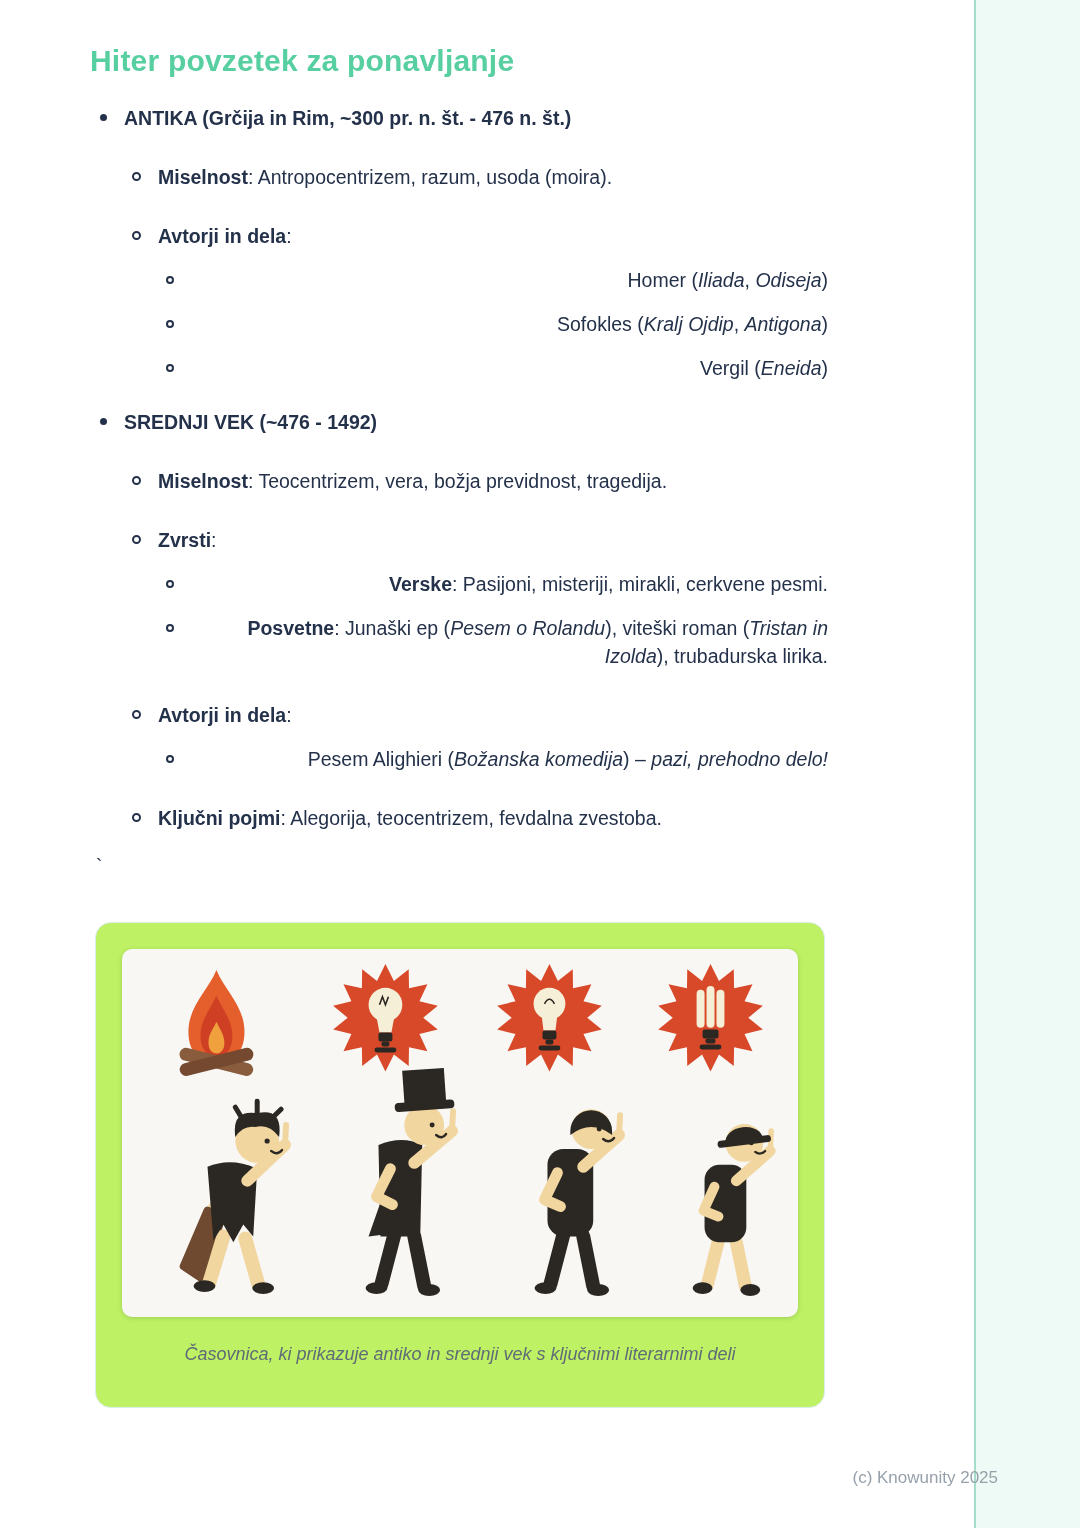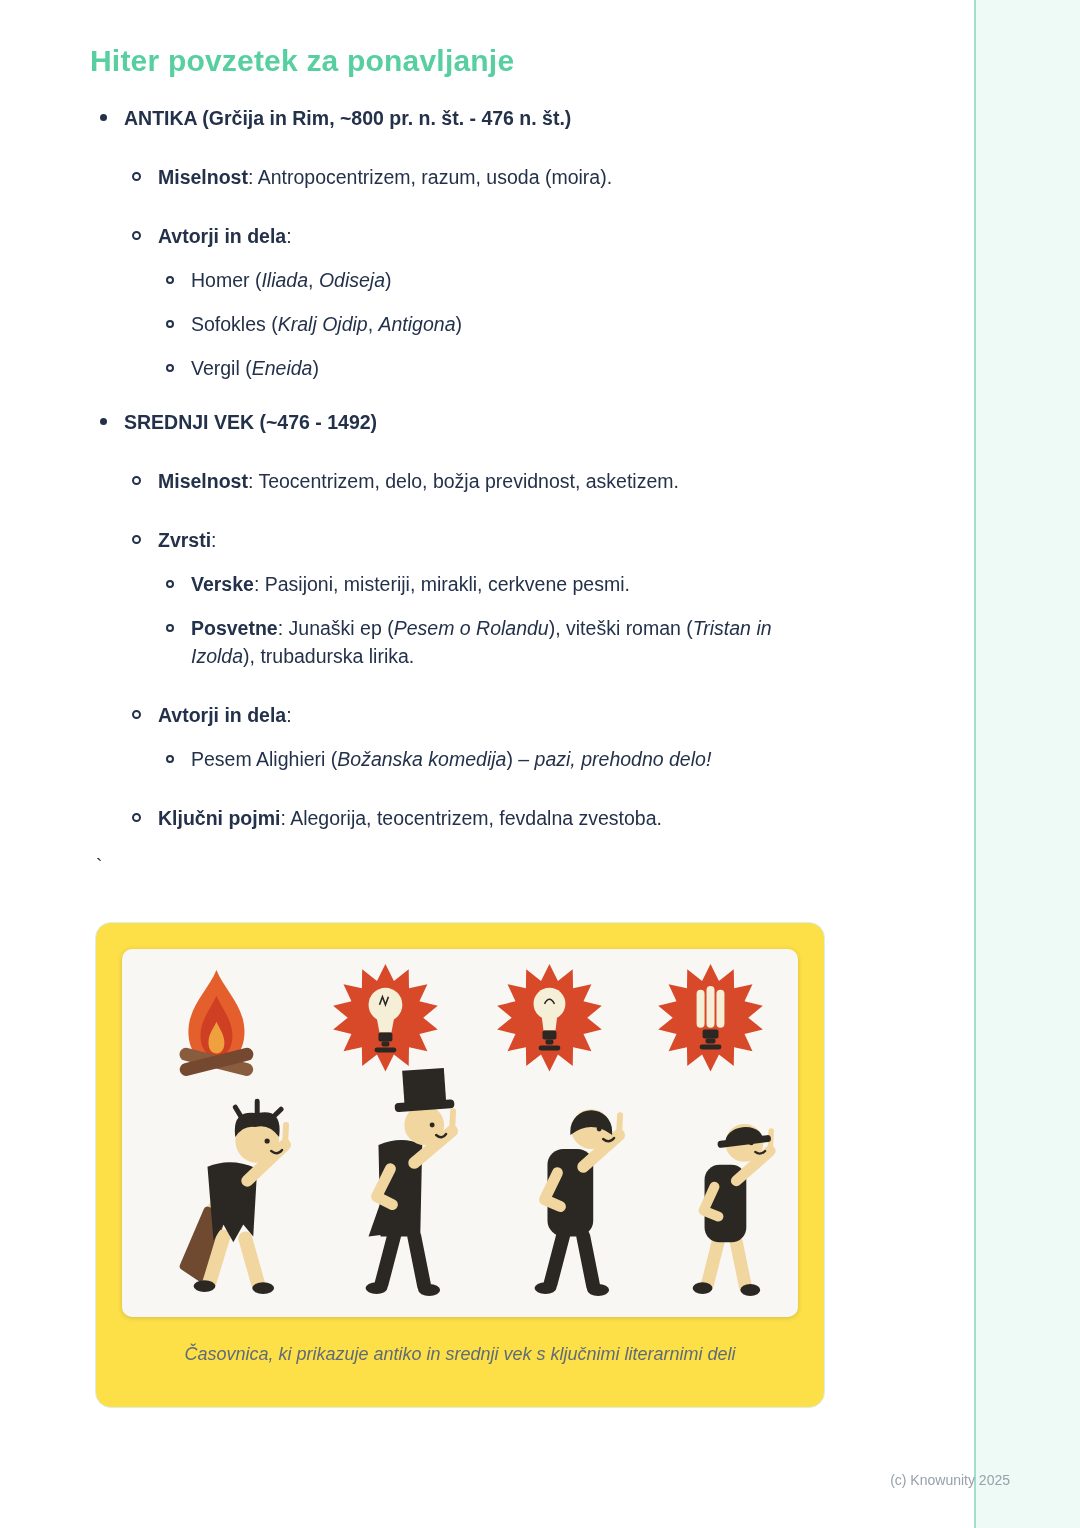--- a/index.html
+++ b/index.html
@@ -12,61 +12,61 @@
 
   .title{margin:0 0 26px 0;font-size:30px;font-weight:700;letter-spacing:.2px;}
 
   #outline{font-size:19.5px;line-height:28px;color:#24314a;}
   #outline ul{list-style:none;margin:0;padding:0;}
   .li1,.li2,.li3{position:relative;}
   .li1{padding-left:34px;margin-top:26px;}
   .ul1 > .li1:first-child{margin-top:0;}
   .ul2{margin-top:12px;}
   .li2{padding-left:34px;margin-top:31px;}
-  .ul3{margin-top:-6px;margin-bottom:10px;}
+  .ul3{margin-top:-6px;margin-bottom:10px;text-align:right;}
   .li3{padding-left:33px;margin-top:16px;}
   .bullet{position:absolute;display:block;}
   .b1{left:10px;top:10px;width:7px;height:7px;border-radius:50%;background:#24314a;}
   .b2{left:8px;top:9px;width:9px;height:9px;border:2px solid #24314a;border-radius:50%;box-sizing:border-box;background:transparent;}
   .b3{left:8px;top:10px;width:8px;height:8px;border:2px solid #24314a;border-radius:50%;box-sizing:border-box;background:transparent;}
   .b{font-weight:700;}
   .i{font-style:italic;}
 
   .stray{margin:20px 0 0 6px;font-size:19px;line-height:28px;color:#24314a;}
 
-  .card{margin:42px 0 0 5px;width:730px;box-sizing:border-box;background:#fde047;border:1px solid #d9efe8;border-radius:16px;padding:26px 26px 40px 26px;}
+  .card{margin:42px 0 0 5px;width:730px;box-sizing:border-box;background:#bef264;border:1px solid #d9efe8;border-radius:16px;padding:26px 26px 40px 26px;}
   .panel{background:#f8f7f4;border-radius:10px;box-shadow:0 1px 5px rgba(30,40,50,.18);padding:6px 0 2px 0;display:flex;justify-content:center;}
   .panel svg{display:block;}
   .caption{margin:24px 10px 0 10px;text-align:center;font-style:italic;font-size:18px;line-height:26px;color:#5f6b76;}
 
-  .footer{position:absolute;right:70px;bottom:40px;font-size:14px;color:#97a1ab;z-index:2;}
+  .footer{position:absolute;right:82px;bottom:40px;font-size:17px;color:#97a1ab;z-index:2;}
 </style>
 </head>
 <body>
 
 <div class="page">
 
   <div class="side-strip"></div>
 
   <div class="content">
 
     <h1 class="title" style="color: rgb(87, 207, 160);">Hiter povzetek za ponavljanje</h1>
 
     <div id="outline">
         <ul class="ul1">
-          <li class="li1"><span class="bullet b1"></span><span class="txt"><span class="b">ANTIKA (Grčija in Rim, ~800 pr. n. št. - 476 n. št.)</span></span><ul class="ul2">
+          <li class="li1"><span class="bullet b1"></span><span class="txt"><span class="b">ANTIKA (Grčija in Rim, ~300 pr. n. št. - 476 n. št.)</span></span><ul class="ul2">
               <li class="li2"><span class="bullet b2"></span><span class="txt"><span class="b">Miselnost</span><span>: Antropocentrizem, razum, usoda (moira).</span></span></li>
               <li class="li2"><span class="bullet b2"></span><span class="txt"><span class="b">Avtorji in dela</span><span>:</span></span><ul class="ul3">
                   <li class="li3"><span class="bullet b3"></span><span class="txt"><span>Homer (</span><span class="i">Iliada</span><span>, </span><span class="i">Odiseja</span><span>)</span></span></li>
                   <li class="li3"><span class="bullet b3"></span><span class="txt"><span>Sofokles (</span><span class="i">Kralj Ojdip</span><span>, </span><span class="i">Antigona</span><span>)</span></span></li>
                   <li class="li3"><span class="bullet b3"></span><span class="txt"><span>Vergil (</span><span class="i">Eneida</span><span>)</span></span></li>
                 </ul></li>
             </ul></li>
           <li class="li1"><span class="bullet b1"></span><span class="txt"><span class="b">SREDNJI VEK (~476 - 1492)</span></span><ul class="ul2">
-              <li class="li2"><span class="bullet b2"></span><span class="txt"><span class="b">Miselnost</span><span>: Teocentrizem, delo, božja previdnost, asketizem.</span></span></li>
+              <li class="li2"><span class="bullet b2"></span><span class="txt"><span class="b">Miselnost</span><span>: Teocentrizem, vera, božja previdnost, tragedija.</span></span></li>
               <li class="li2"><span class="bullet b2"></span><span class="txt"><span class="b">Zvrsti</span><span>:</span></span><ul class="ul3">
                   <li class="li3"><span class="bullet b3"></span><span class="txt"><span class="b">Verske</span><span>: Pasijoni, misteriji, mirakli, cerkvene pesmi.</span></span></li>
                   <li class="li3"><span class="bullet b3"></span><span class="txt"><span class="b">Posvetne</span><span>: Junaški ep (</span><span class="i">Pesem o Rolandu</span><span>), viteški roman (</span><span class="i">Tristan in Izolda</span><span>), trubadurska lirika.</span></span></li>
                 </ul></li>
               <li class="li2"><span class="bullet b2"></span><span class="txt"><span class="b">Avtorji in dela</span><span>:</span></span><ul class="ul3">
                   <li class="li3"><span class="bullet b3"></span><span class="txt"><span>Pesem Alighieri (</span><span class="i">Božanska komedija</span><span>) – </span><span class="i">pazi, prehodno delo!</span></span></li>
                 </ul></li>
               <li class="li2"><span class="bullet b2"></span><span class="txt"><span class="b">Ključni pojmi</span><span>: Alegorija, teocentrizem, fevdalna zvestoba.</span></span></li>
             </ul></li>
         </ul>

